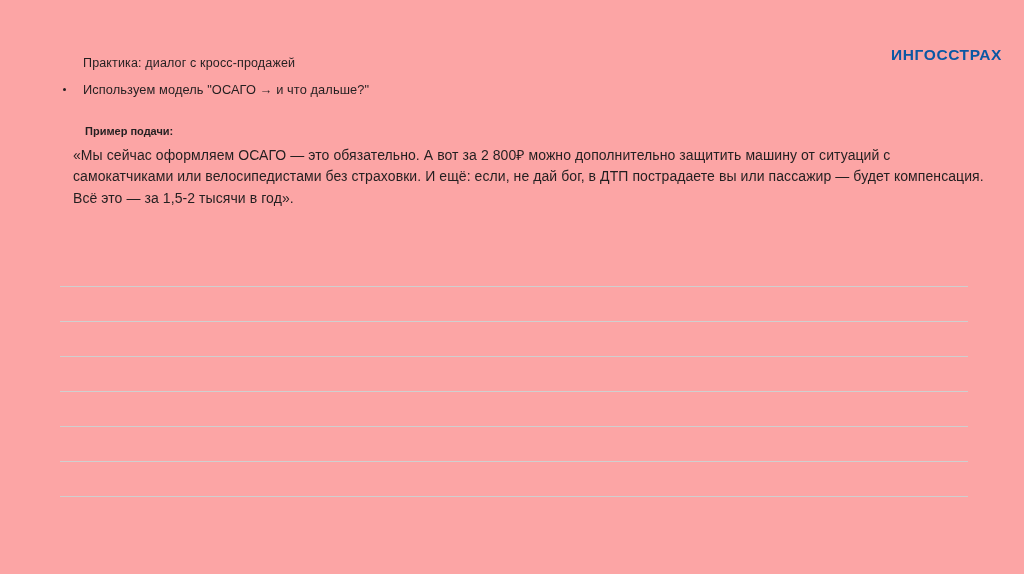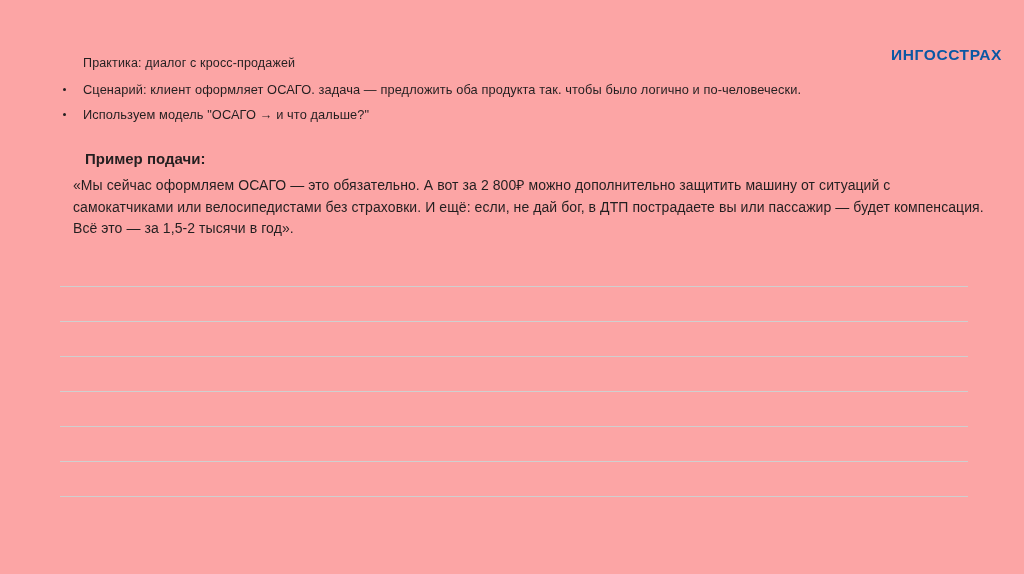--- a/index.html
+++ b/index.html
@@ -61,21 +61,21 @@
     content: "";
     position: absolute;
     left: 3px;
     top: 8px;
     width: 3px;
     height: 3px;
     border-radius: 50%;
     background: #231f20;
   }
   .example-title {
-    font-size: 15px;
+    font-size: 11px;
     font-weight: bold;
     margin-left: 25px;
     margin-top: 26px;
     margin-bottom: 8px;
   }
   .example-body {
     font-size: 14px;
     line-height: 1.52;
     margin-left: 13px;
     width: 920px;
@@ -98,23 +98,20 @@
 <div class="slide">
 
   <div class="brand">ИНГОССТРАХ</div>
 
   <div class="content">
 
     <div class="practice-title">Практика: диалог с кросс-продажей</div>
 
     <ul class="bullets">
       <li>
-        <span>Сценарий: клиент оформляет ОСАГО. задача — предложить оба продукта так. чтобы было логично и по-человечески.</span>
-      </li>
-      <li>
         <span>Используем модель "ОСАГО → и что дальше?"</span>
       </li>
     </ul>
 
     <div class="example-title">Пример подачи:</div>
     <div class="example-body">«Мы сейчас оформляем ОСАГО — это обязательно. А вот за 2 800₽ можно дополнительно защитить машину от ситуаций с самокатчиками или велосипедистами без страховки. И ещё: если, не дай бог, в ДТП пострадаете вы или пассажир — будет компенсация. Всё это — за 1,5-2 тысячи в год».</div>
 
   </div>
 
   <div class="lines">

